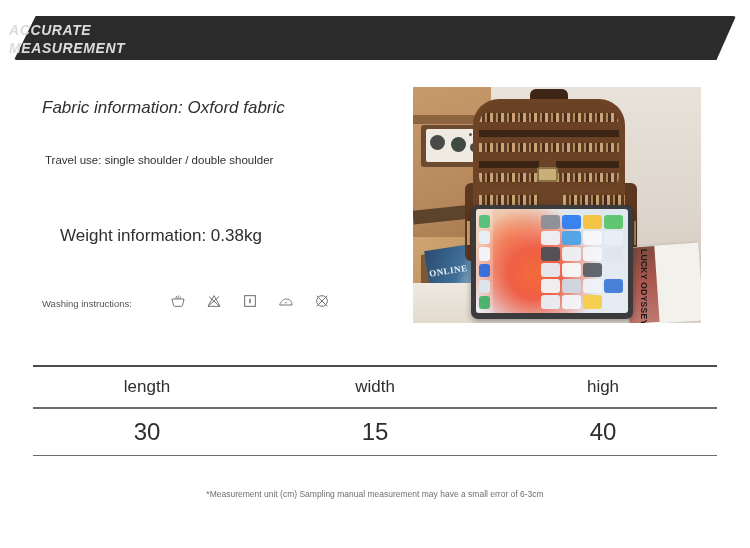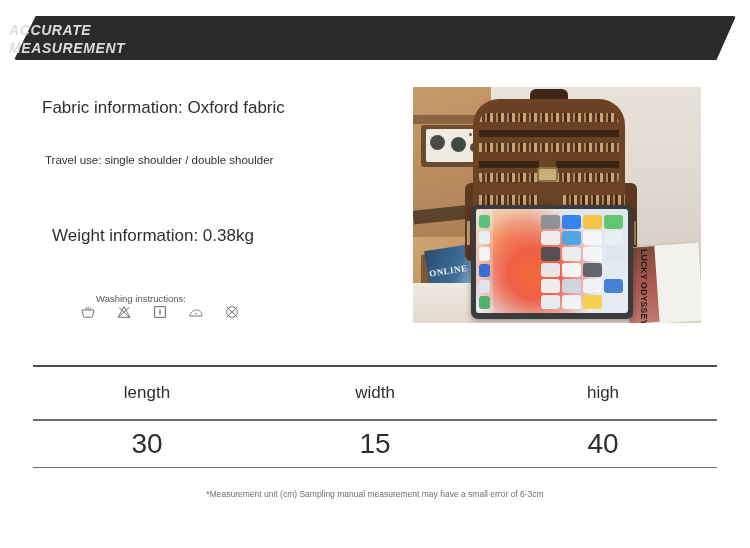--- a/index.html
+++ b/index.html
@@ -74,31 +74,30 @@
   .info-line {
     color: #2f2f2f;
     white-space: nowrap;
   }
   .info-line.big {
     font-size: 17px;
   }
   .info-line.small {
     font-size: 11.5px;
   }
-  .row-fabric  { position: absolute; left: 0;  top: 10px; }
+  .row-fabric  { position: absolute; left: 0;  top: 10px; font-style: italic; }
   .row-travel  { position: absolute; left: 3px; top: 66px; }
-  .row-weight  { position: absolute; left: 10px; top: 138px; }
+  .row-weight  { position: absolute; left: 18px; top: 138px; }
 
   .wash-row {
     position: absolute;
     left: 0;
     top: 205px;
     display: flex;
     align-items: center;
-    flex-direction: column;
   }
   .wash-label {
     font-size: 9.5px;
     color: #555;
     white-space: nowrap;
   }
   .wash-icons {
     display: flex;
     align-items: center;
     margin-left: 38px;
@@ -347,29 +346,29 @@
   .rule {
     width: 100%;
     height: 2px;
     background: #4c4c4c;
   }
   .rule.thin { height: 1.5px; background: #6d6d6d; }
   .trow {
     display: flex;
     align-items: center;
   }
-  .trow.head { height: 52px; }
+  .trow.head { height: 40px; }
   .trow.vals { height: 46px; }
   .tcell {
     flex: 1 1 0;
     text-align: center;
     color: #2e2e2e;
   }
   .trow.head .tcell { font-size: 17px; }
-  .trow.vals .tcell { font-size: 28px; }
+  .trow.vals .tcell { font-size: 24px; }
 
   .footnote {
     position: absolute;
     left: 0;
     top: 489px;
     width: 750px;
     text-align: center;
     font-size: 8.5px;
     color: #6f6f6f;
   }

